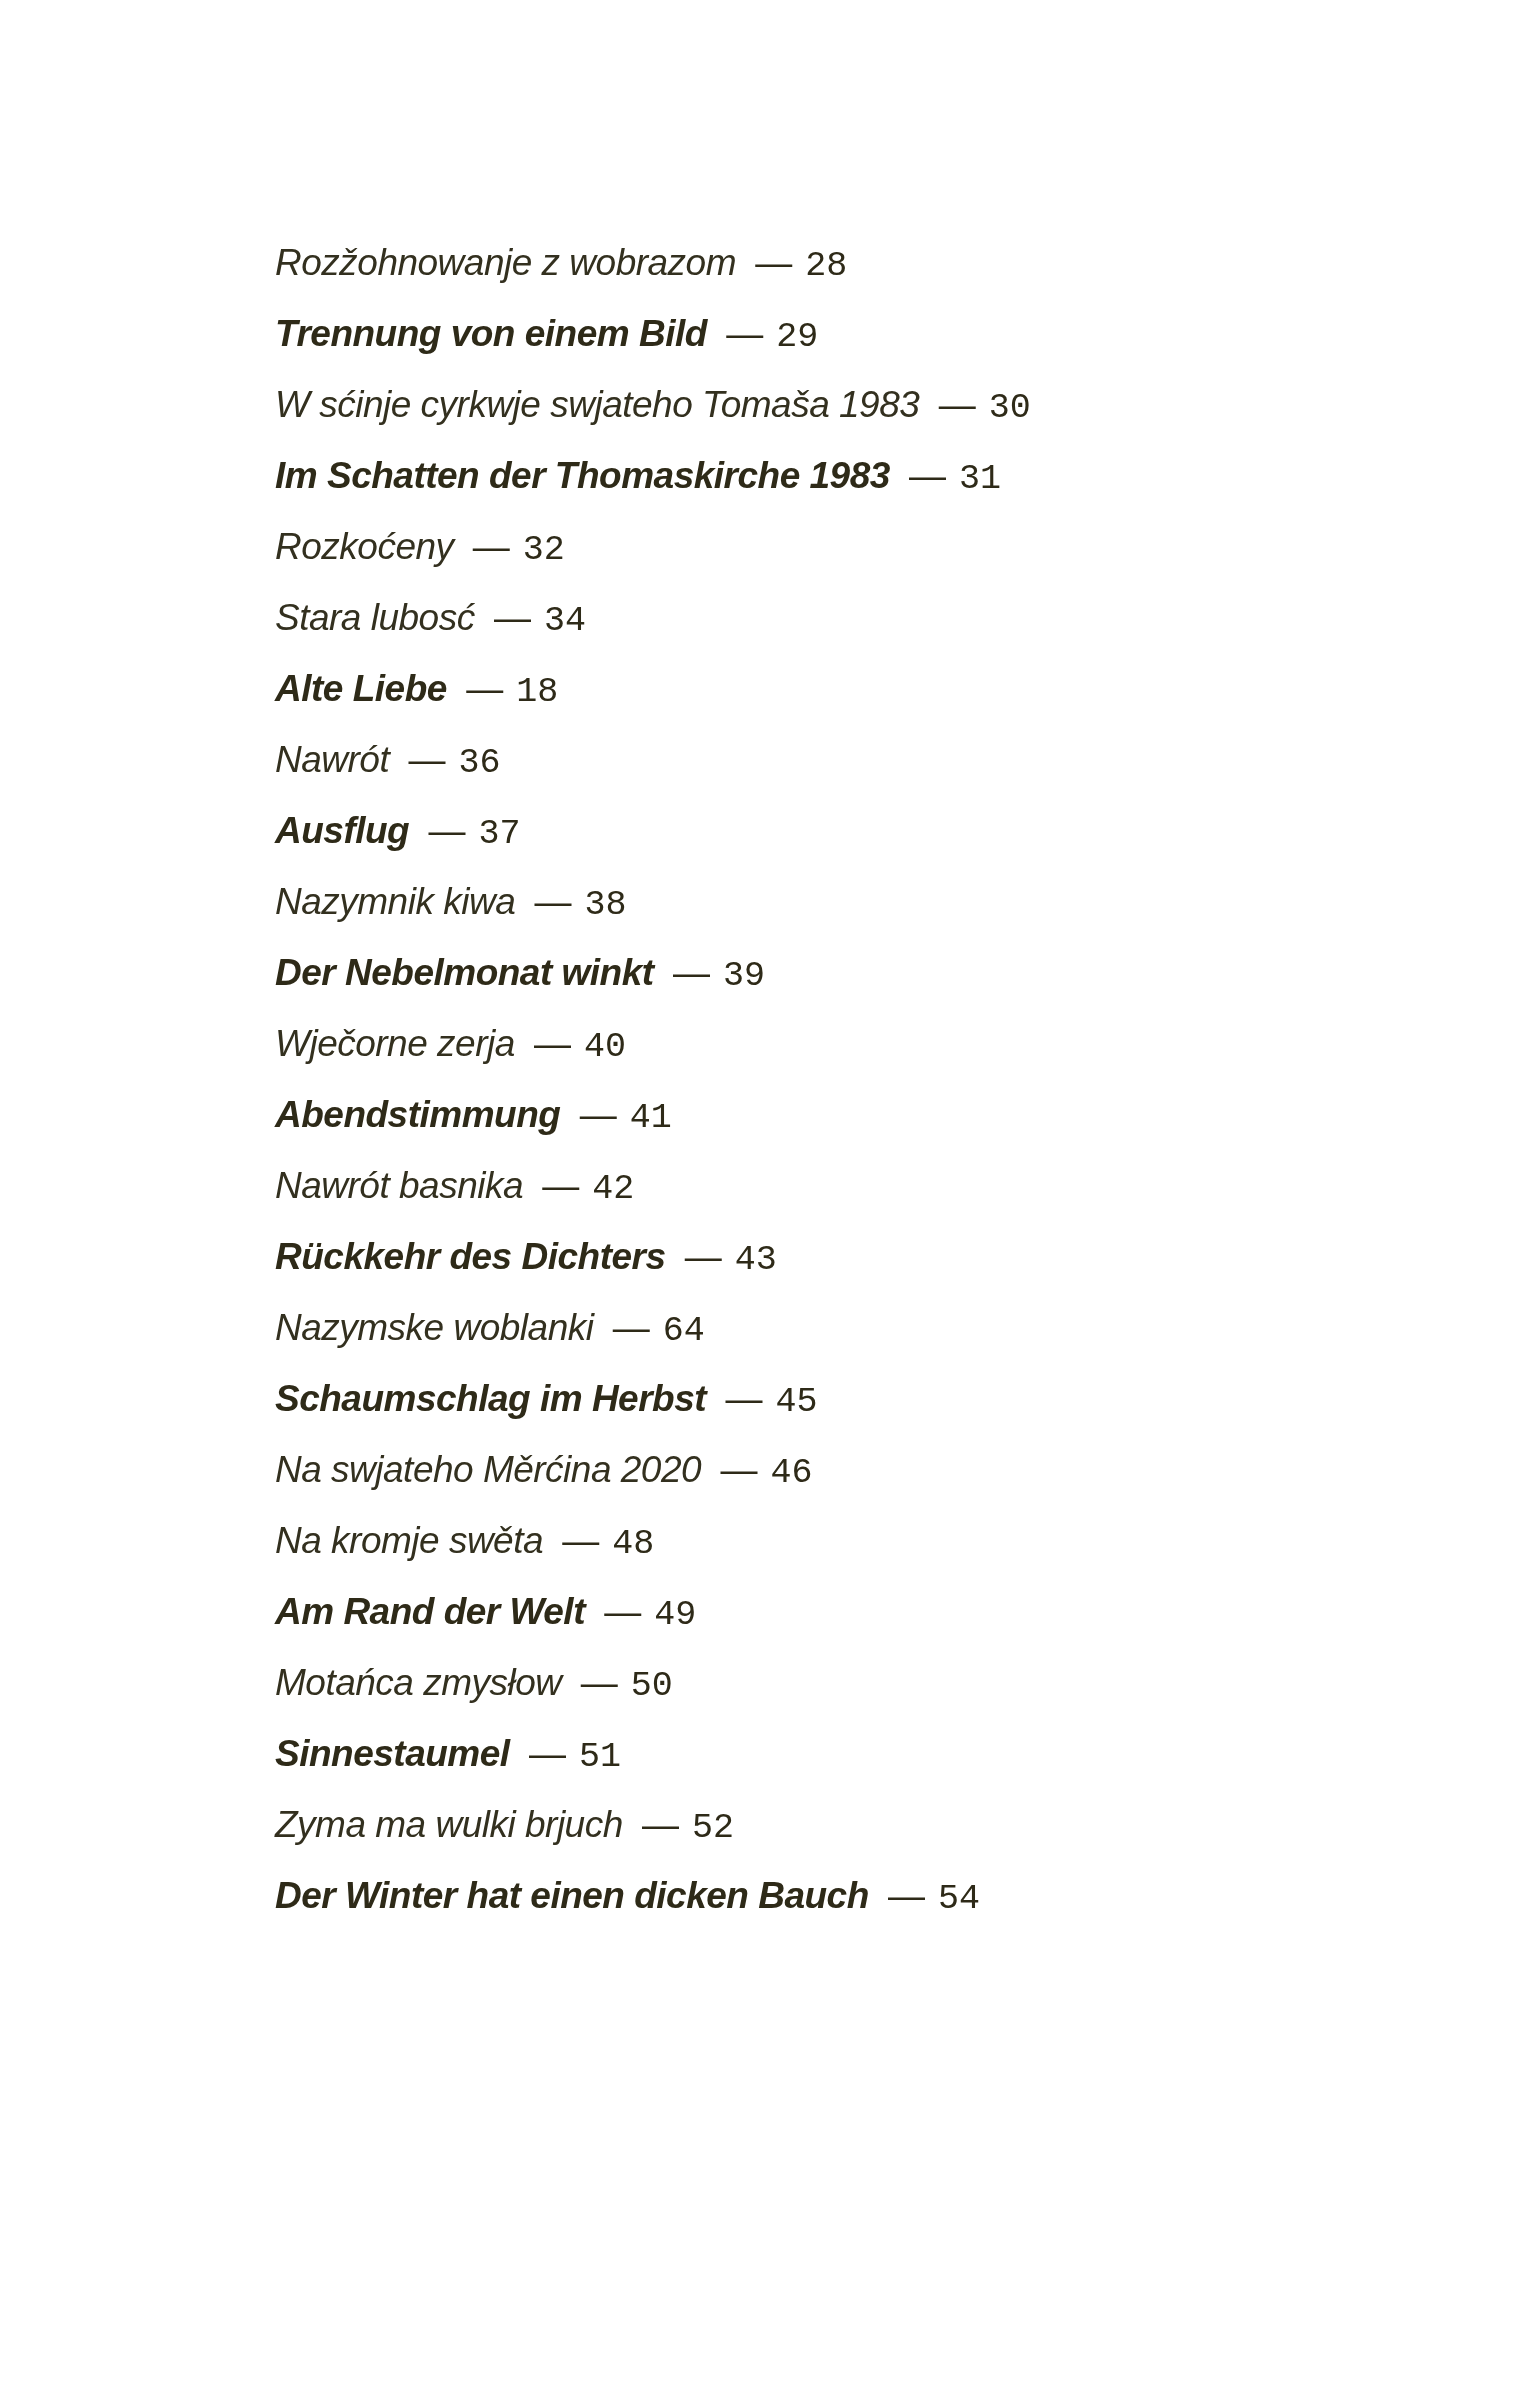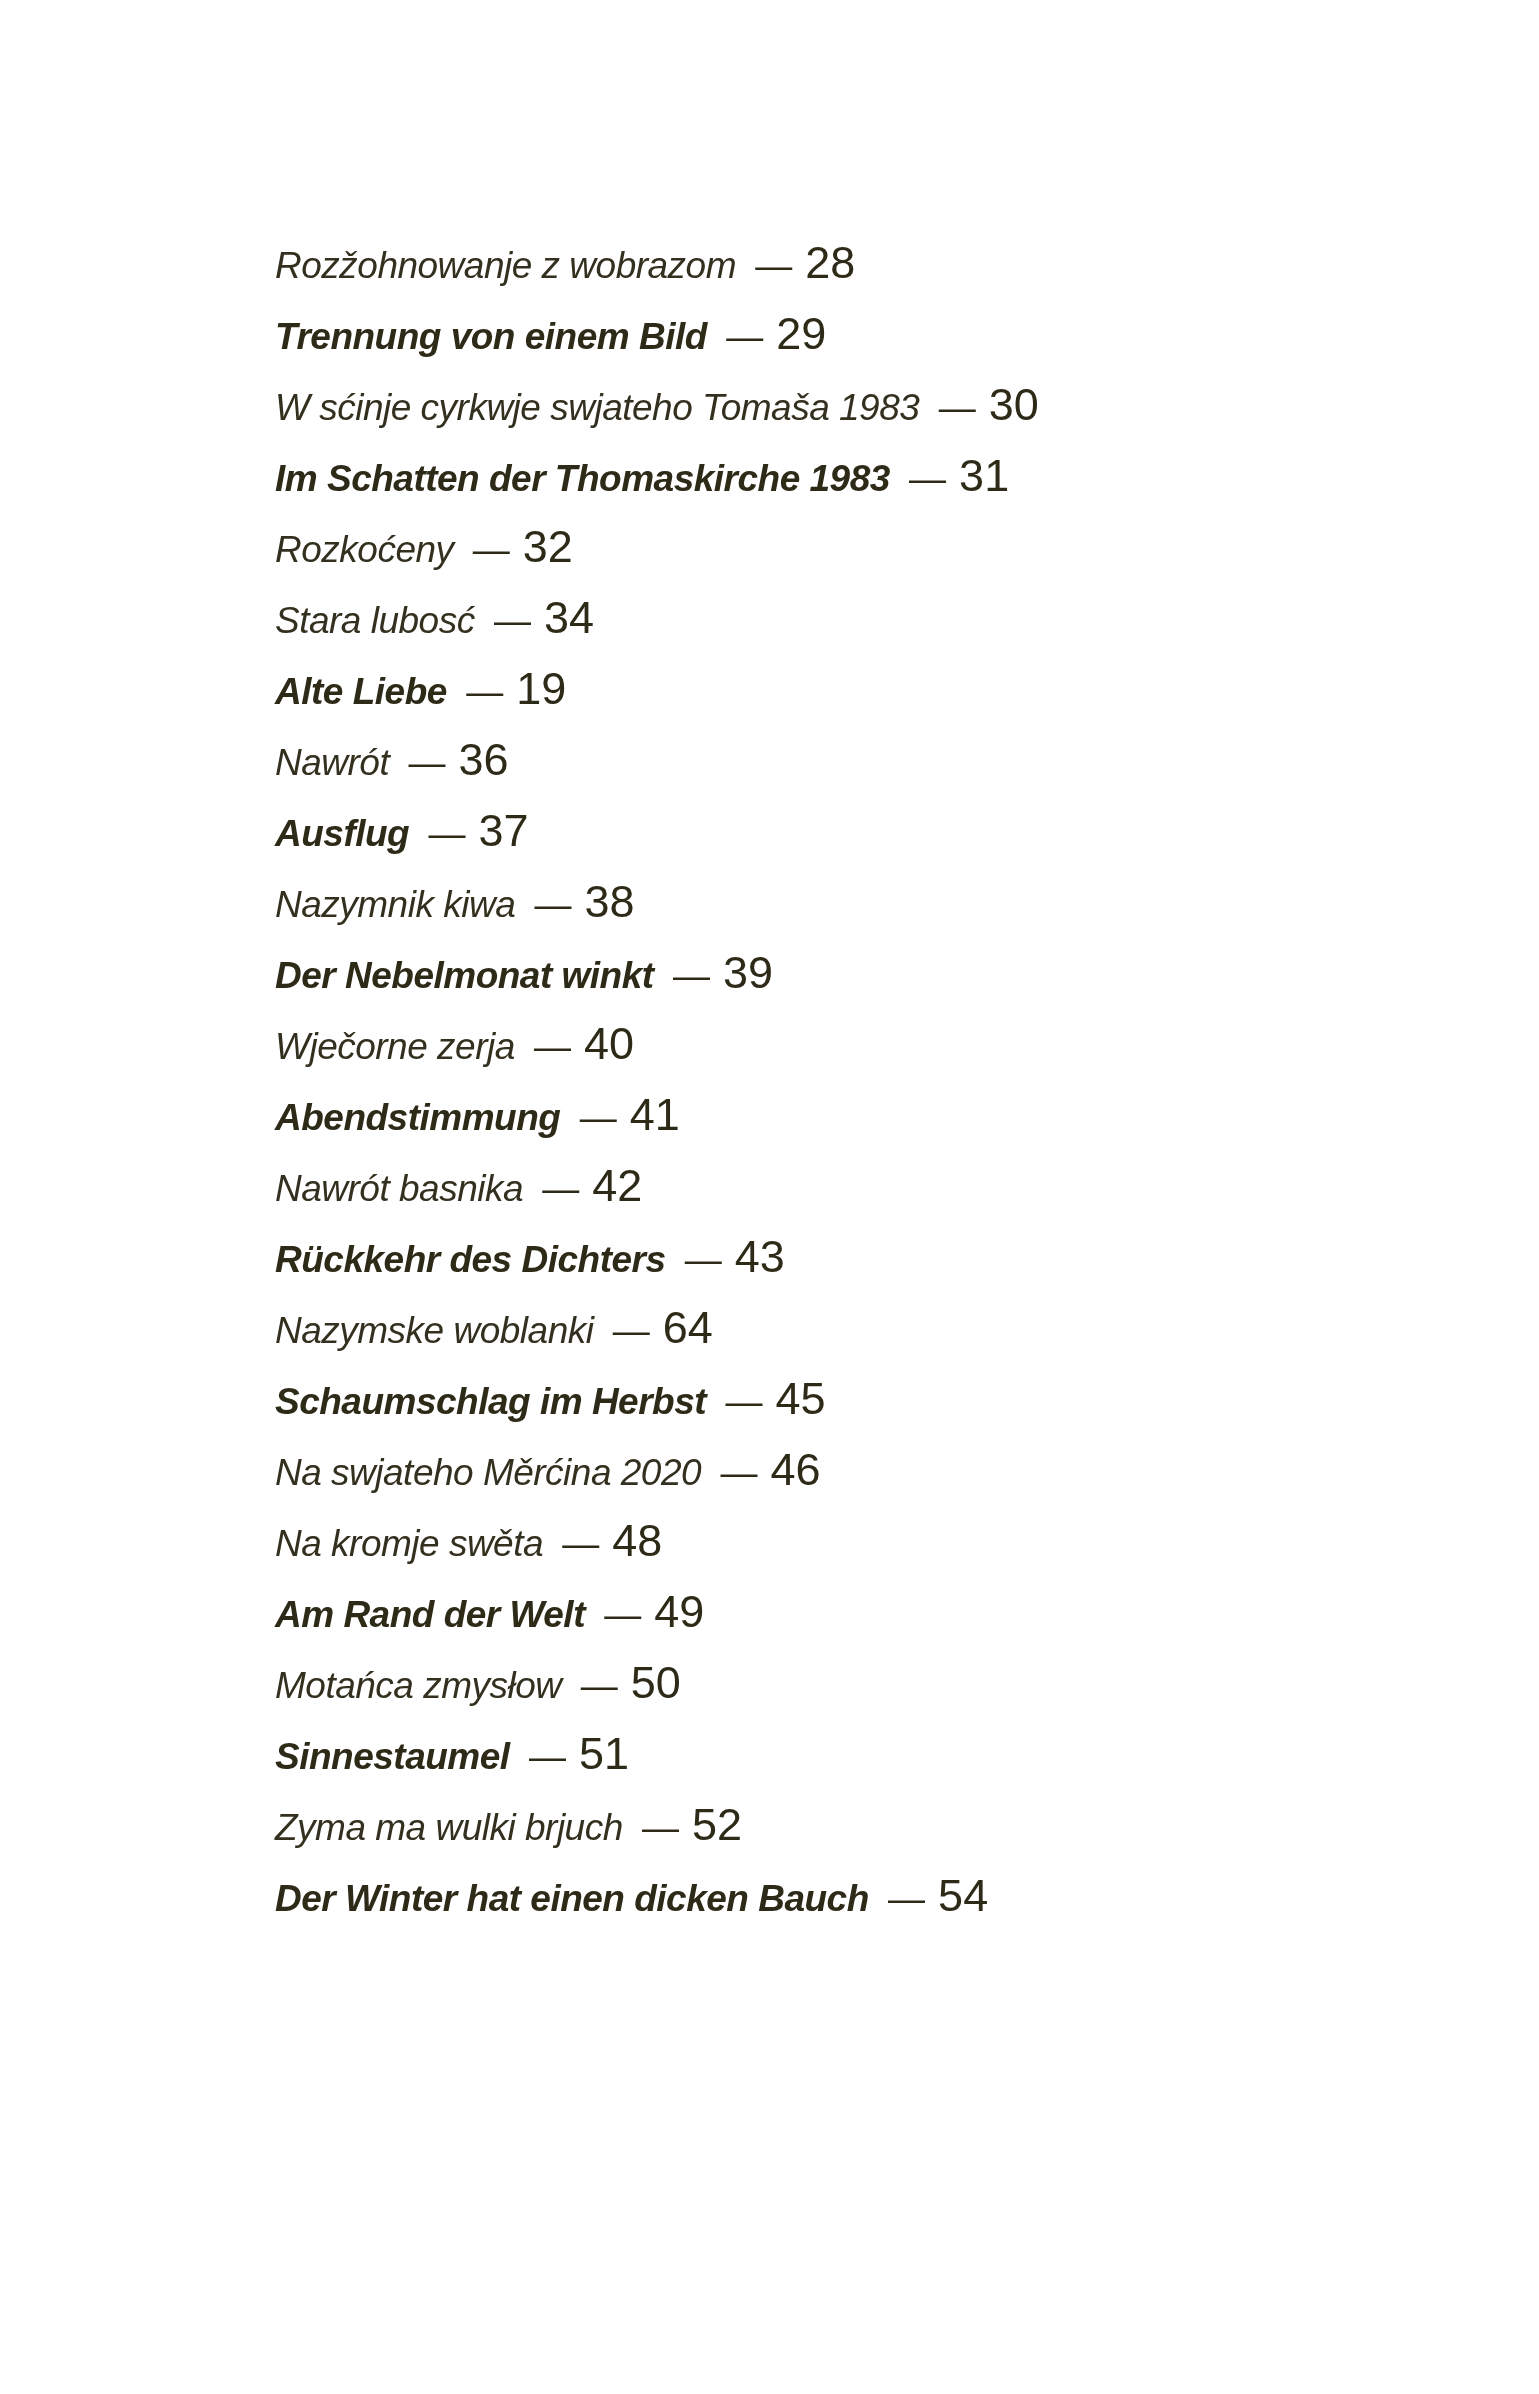--- a/index.html
+++ b/index.html
@@ -24,37 +24,37 @@
     font-style: italic;
   }
   .entry.sorbian .title { font-weight: 300; color: #33301f; }
   .entry.german .title { font-weight: 700; margin-top: 48px; }
   .dash {
     font-family: "Liberation Sans", sans-serif;
     font-weight: 400;
     margin: 0 13.5px 0 19.3px;
   }
   .page {
-    font-family: Liberation Sans, sans-serif;
+    font-family: Liberation Mono, monospace;
     font-weight: 400;
-    font-size: 45px;
+    font-size: 35px;
     letter-spacing: 0;
   }
 </style>
 </head>
 <body>
 
 <ul class="toc">
   <li class="entry sorbian"><span class="title">Rozžohnowanje z wobrazom</span><span class="dash">—</span><span class="page">28</span></li>
   <li class="entry german"><span class="title">Trennung von einem Bild</span><span class="dash">—</span><span class="page">29</span></li>
   <li class="entry sorbian"><span class="title">W sćinje cyrkwje swjateho Tomaša 1983</span><span class="dash">—</span><span class="page">30</span></li>
   <li class="entry german"><span class="title">Im Schatten der Thomaskirche 1983</span><span class="dash">—</span><span class="page">31</span></li>
   <li class="entry sorbian"><span class="title">Rozkoćeny</span><span class="dash">—</span><span class="page">32</span></li>
   <li class="entry sorbian"><span class="title">Stara lubosć</span><span class="dash">—</span><span class="page">34</span></li>
-  <li class="entry german"><span class="title">Alte Liebe</span><span class="dash">—</span><span class="page">19</span></li>
+  <li class="entry german"><span class="title">Alte Liebe</span><span class="dash">—</span><span class="page">18</span></li>
   <li class="entry sorbian"><span class="title">Nawrót</span><span class="dash">—</span><span class="page">36</span></li>
   <li class="entry german"><span class="title">Ausflug</span><span class="dash">—</span><span class="page">37</span></li>
   <li class="entry sorbian"><span class="title">Nazymnik kiwa</span><span class="dash">—</span><span class="page">38</span></li>
   <li class="entry german"><span class="title">Der Nebelmonat winkt</span><span class="dash">—</span><span class="page">39</span></li>
   <li class="entry sorbian"><span class="title">Wječorne zerja</span><span class="dash">—</span><span class="page">40</span></li>
   <li class="entry german"><span class="title">Abendstimmung</span><span class="dash">—</span><span class="page">41</span></li>
   <li class="entry sorbian"><span class="title">Nawrót basnika</span><span class="dash">—</span><span class="page">42</span></li>
   <li class="entry german"><span class="title">Rückkehr des Dichters</span><span class="dash">—</span><span class="page">43</span></li>
   <li class="entry sorbian"><span class="title">Nazymske woblanki</span><span class="dash">—</span><span class="page">64</span></li>
   <li class="entry german"><span class="title">Schaumschlag im Herbst</span><span class="dash">—</span><span class="page">45</span></li>

